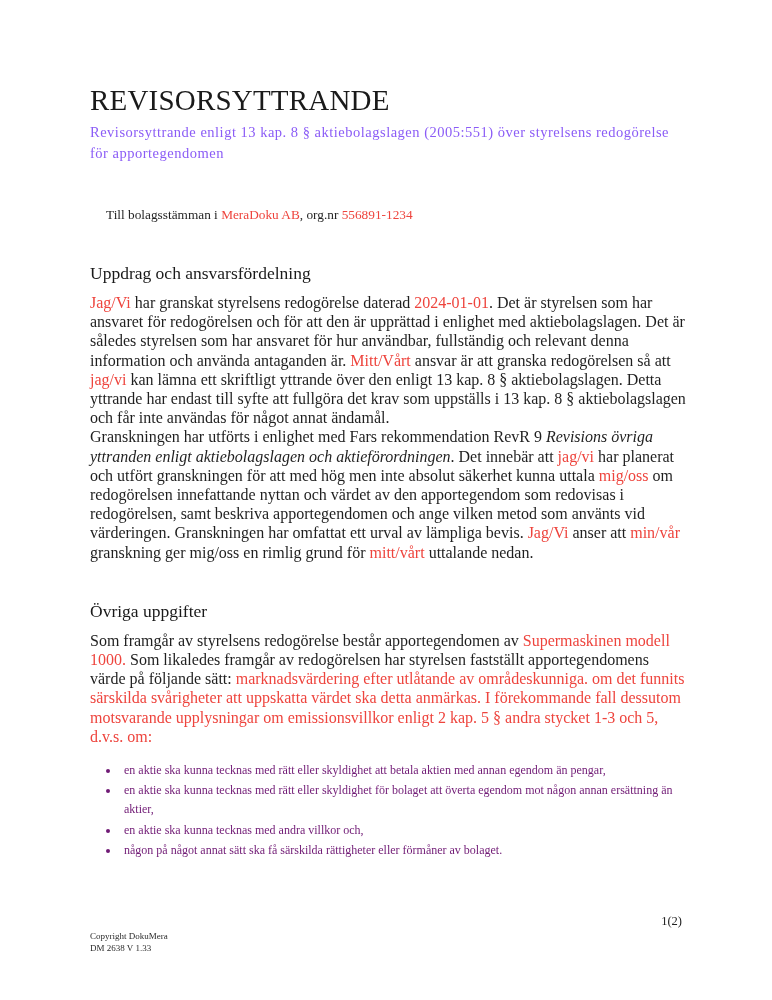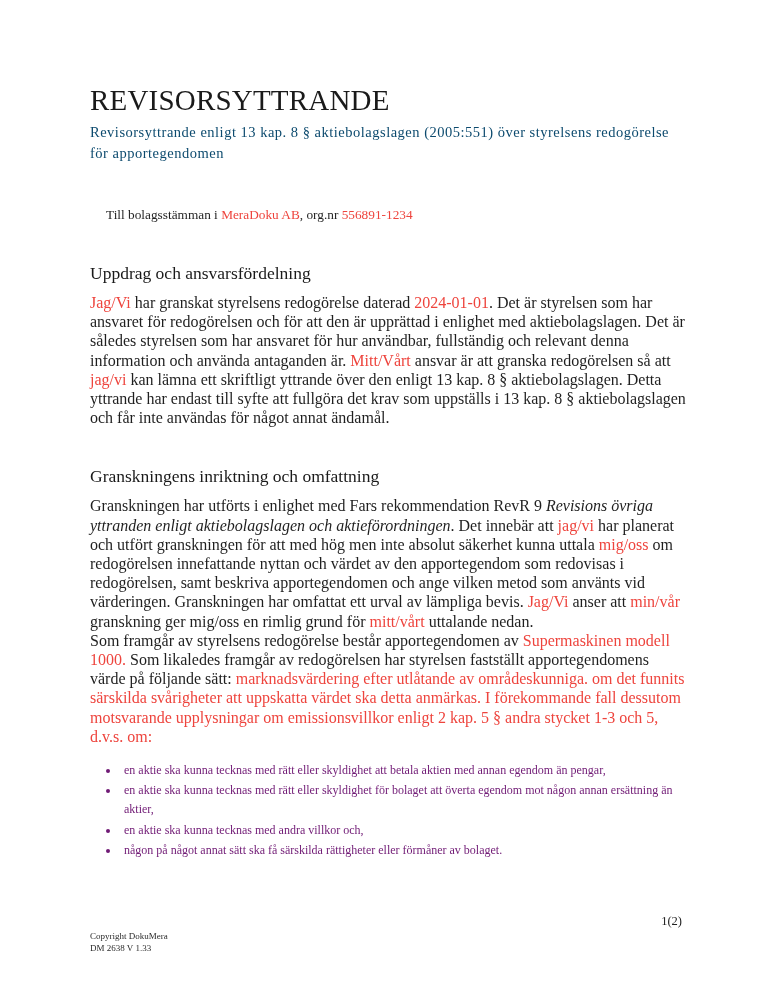--- a/index.html
+++ b/index.html
@@ -25,21 +25,21 @@
     font-size: 29px;
     font-weight: 400;
     letter-spacing: 0.2px;
     color: #1a1a1a;
   }
   .subtitle {
     margin: 0 0 41px 0;
     font-size: 14.5px;
     line-height: 21px;
     letter-spacing: 0.5px;
-    color: #0c4a6e;
+    color: #8b5cf6;
   }
   .recipient {
     margin: 16px;
     font-size: 13.3px;
     line-height: 19px;
   }
   h2.section-heading {
     margin: 39px 0 9px 0;
     font-size: 17.5px;
     font-weight: 400;
@@ -93,25 +93,25 @@
     <p class="subtitle">Revisorsyttrande enligt 13 kap. 8 § aktiebolagslagen (2005:551) över styrelsens redogörelse för apportegendomen</p>
 
     <p class="recipient"><span>Till bolagsstämman i </span><span class="red">MeraDoku AB</span><span>, org.nr </span><span class="red">556891-1234</span></p>
 
     <section>
       <h2 class="section-heading">Uppdrag och ansvarsfördelning</h2>
       <p class="body-par"><span class="red">Jag/Vi</span><span> har granskat styrelsens redogörelse daterad </span><span class="red">2024-01-01</span><span>. Det är styrelsen som har ansvaret för redogörelsen och för att den är upprättad i enlighet med aktiebolagslagen. Det är således styrelsen som har ansvaret för hur användbar, fullständig och relevant denna information och använda antaganden är. </span><span class="red">Mitt/Vårt</span><span> ansvar är att granska redogörelsen så att </span><span class="red">jag/vi</span><span> kan lämna ett skriftligt yttrande över den enligt 13 kap. 8 § aktiebolagslagen. Detta yttrande har endast till syfte att fullgöra det krav som uppställs i 13 kap. 8 § aktiebolagslagen och får inte användas för något annat ändamål.</span></p>
     </section>
 
     <section>
-      <h2 class="section-heading">Granskningens inriktning och omfattning</h2>
       <p class="body-par"><span>Granskningen har utförts i enlighet med Fars rekommendation RevR 9 </span><span class="italic">Revisions övriga yttranden enligt aktiebolagslagen och aktieförordningen</span><span>. Det innebär att </span><span class="red">jag/vi</span><span> har planerat och utfört granskningen för att med hög men inte absolut säkerhet kunna uttala </span><span class="red">mig/oss</span><span> om redogörelsen innefattande nyttan och värdet av den apportegendom som redovisas i redogörelsen, samt beskriva apportegendomen och ange vilken metod som använts vid värderingen. Granskningen har omfattat ett urval av lämpliga bevis. </span><span class="red">Jag/Vi</span><span> anser att </span><span class="red">min/vår</span><span> granskning ger mig/oss en rimlig grund för </span><span class="red">mitt/vårt</span><span> uttalande nedan.</span></p>
     </section>
 
     <section>
+      <h2 class="section-heading">Övriga uppgifter</h2>
       <p class="body-par"><span>Som framgår av styrelsens redogörelse består apportegendomen av </span><span class="red">Supermaskinen modell 1000.</span><span> Som likaledes framgår av redogörelsen har styrelsen fastställt apportegendomens värde på följande sätt: </span><span class="red">marknadsvärdering efter utlåtande av områdeskunniga. om det funnits särskilda svårigheter att uppskatta värdet ska detta anmärkas. I förekommande fall dessutom motsvarande upplysningar om emissionsvillkor enligt 2 kap. 5 § andra stycket 1-3 och 5, d.v.s. om:</span></p>
       <ul class="conditions">
           <li>en aktie ska kunna tecknas med rätt eller skyldighet att betala aktien med annan egendom än pengar,</li>
           <li>en aktie ska kunna tecknas med rätt eller skyldighet för bolaget att överta egendom mot någon annan ersättning än aktier,</li>
           <li>en aktie ska kunna tecknas med andra villkor och,</li>
           <li>någon på något annat sätt ska få särskilda rättigheter eller förmåner av bolaget.</li>
         </ul>
     </section>
 
   </div>

